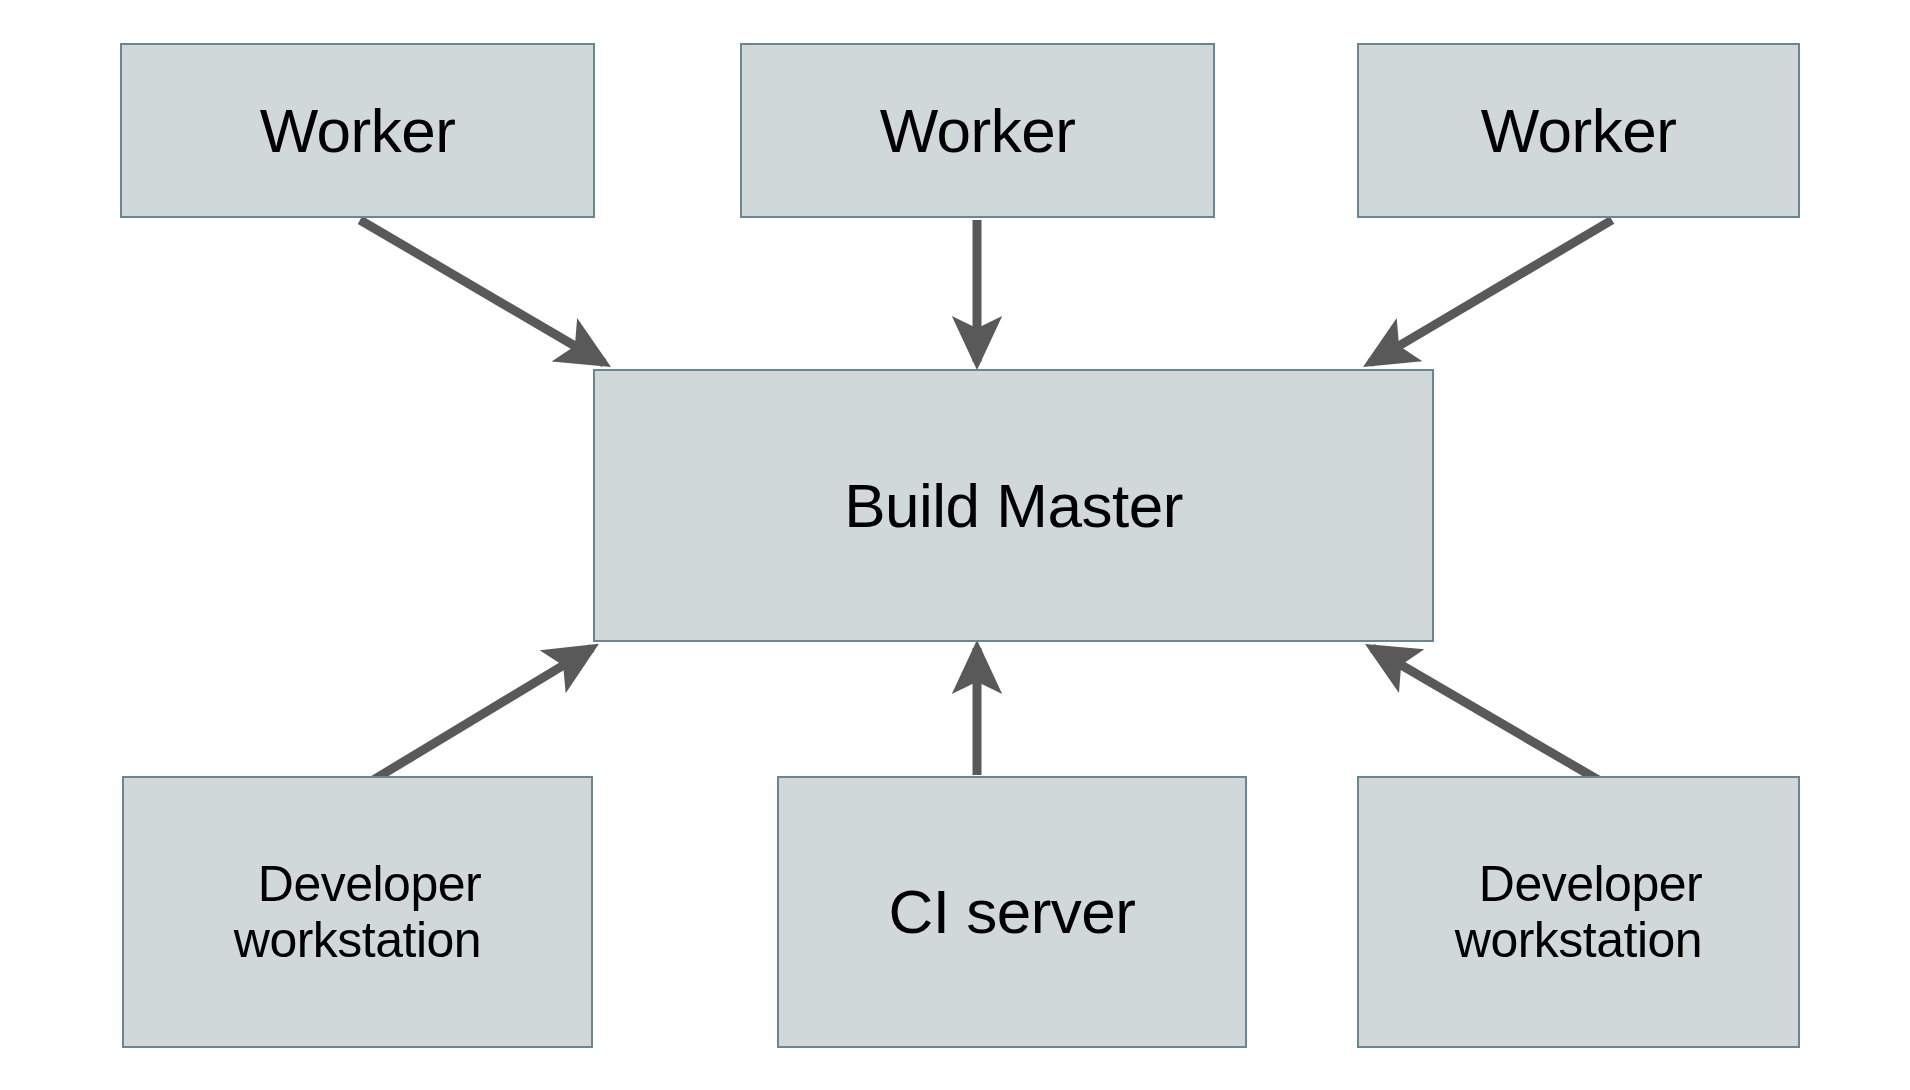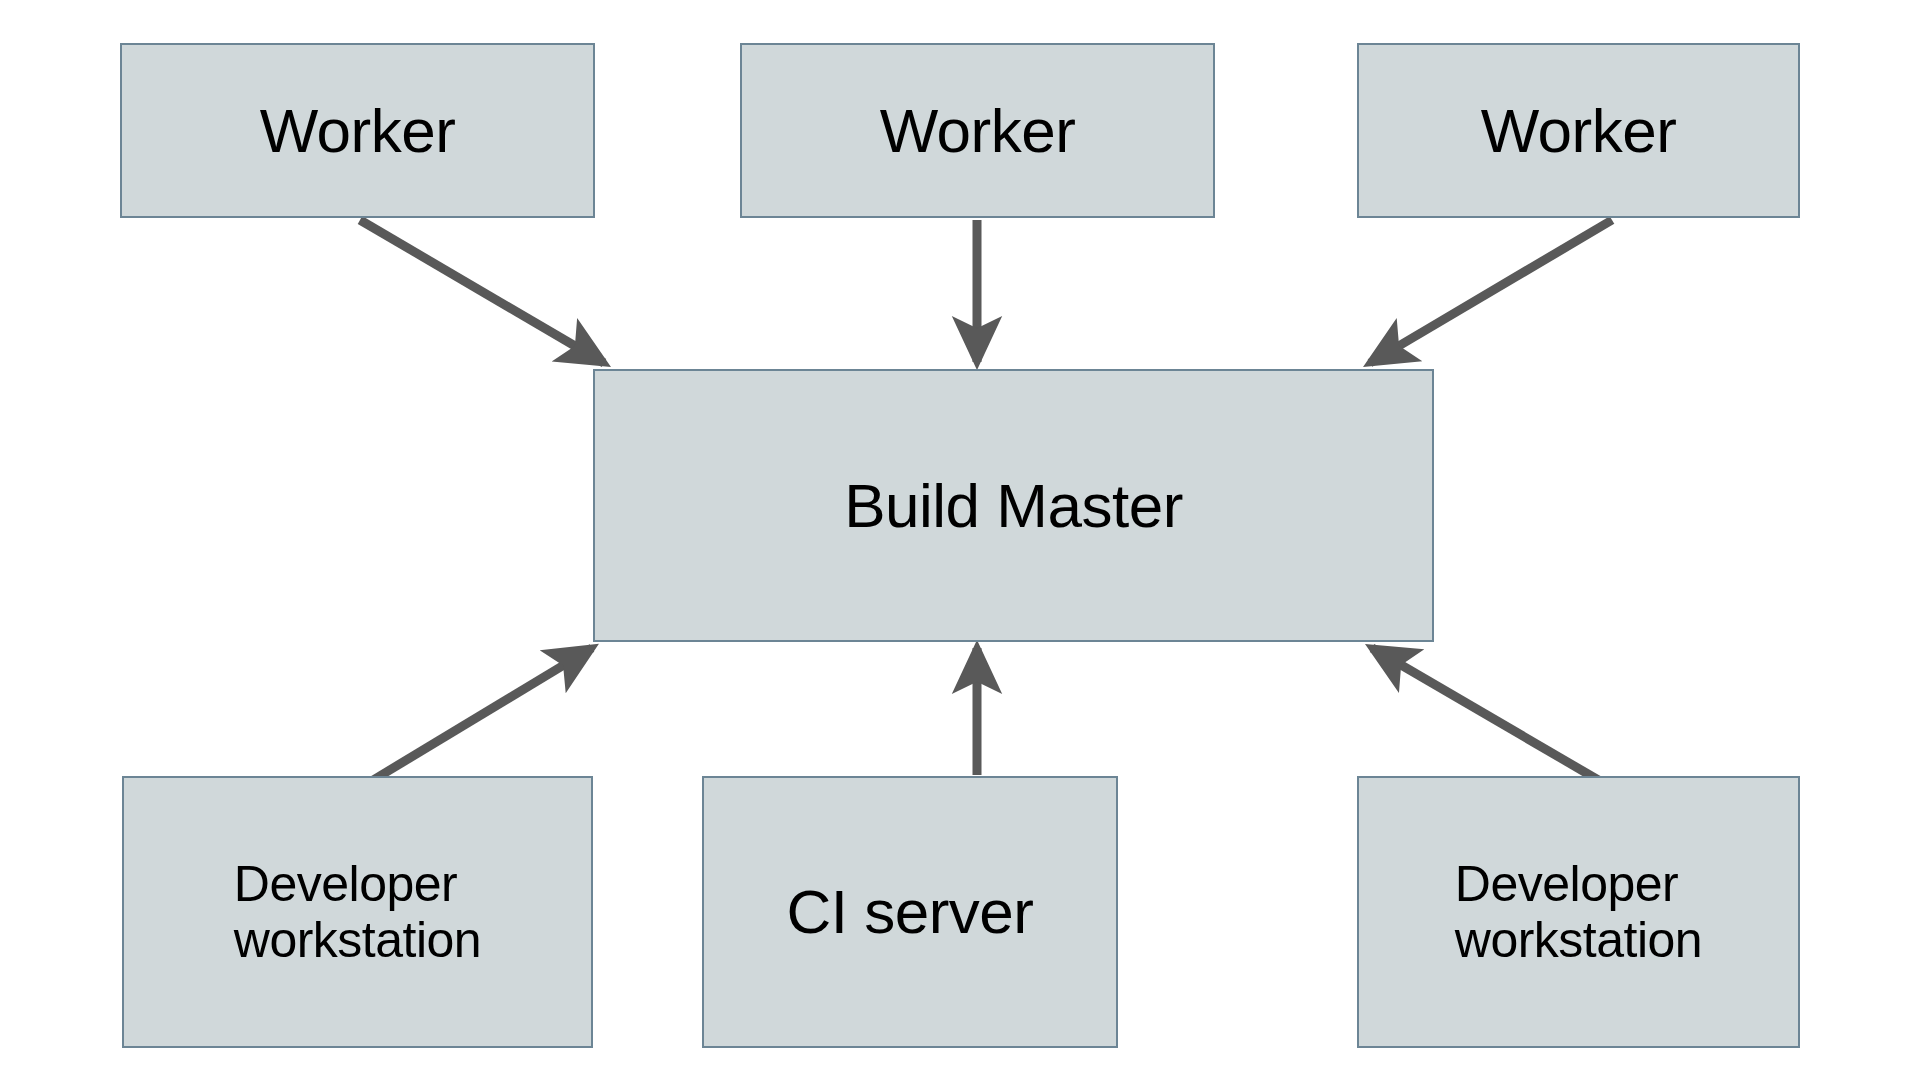--- a/index.html
+++ b/index.html
@@ -28,21 +28,21 @@
     pointer-events: none;
   }
   .node {
     position: absolute;
     box-sizing: border-box;
     background: #d0d8da;
     border: 2px solid #6c8595;
     display: flex;
     align-items: center;
     justify-content: center;
-    text-align: left;
+    text-align: right;
     color: #000000;
     font-size: 62px;
     line-height: 1.12;
     font-weight: 400;
     letter-spacing: -0.5px;
     white-space: pre-line;
   }
   .node-label {
     display: block;
     padding: 0 6px;
@@ -85,21 +85,21 @@
 
   <div class="node" style="left:593px; top:369px; width:841px; height:273px;">
     <span class="node-label">Build Master</span>
   </div>
 
   <div class="node two-line" style="left:122px; top:776px; width:471px; height:272px;">
     <span class="node-label">Developer
 workstation</span>
   </div>
 
-  <div class="node" style="left:702px; top:776px; width:416px; height:272px;">
+  <div class="node" style="left:777px; top:776px; width:470px; height:272px;">
     <span class="node-label">CI server</span>
   </div>
 
   <div class="node two-line" style="left:1357px; top:776px; width:443px; height:272px;">
     <span class="node-label">Developer
 workstation</span>
   </div>
 
 </div>
 

